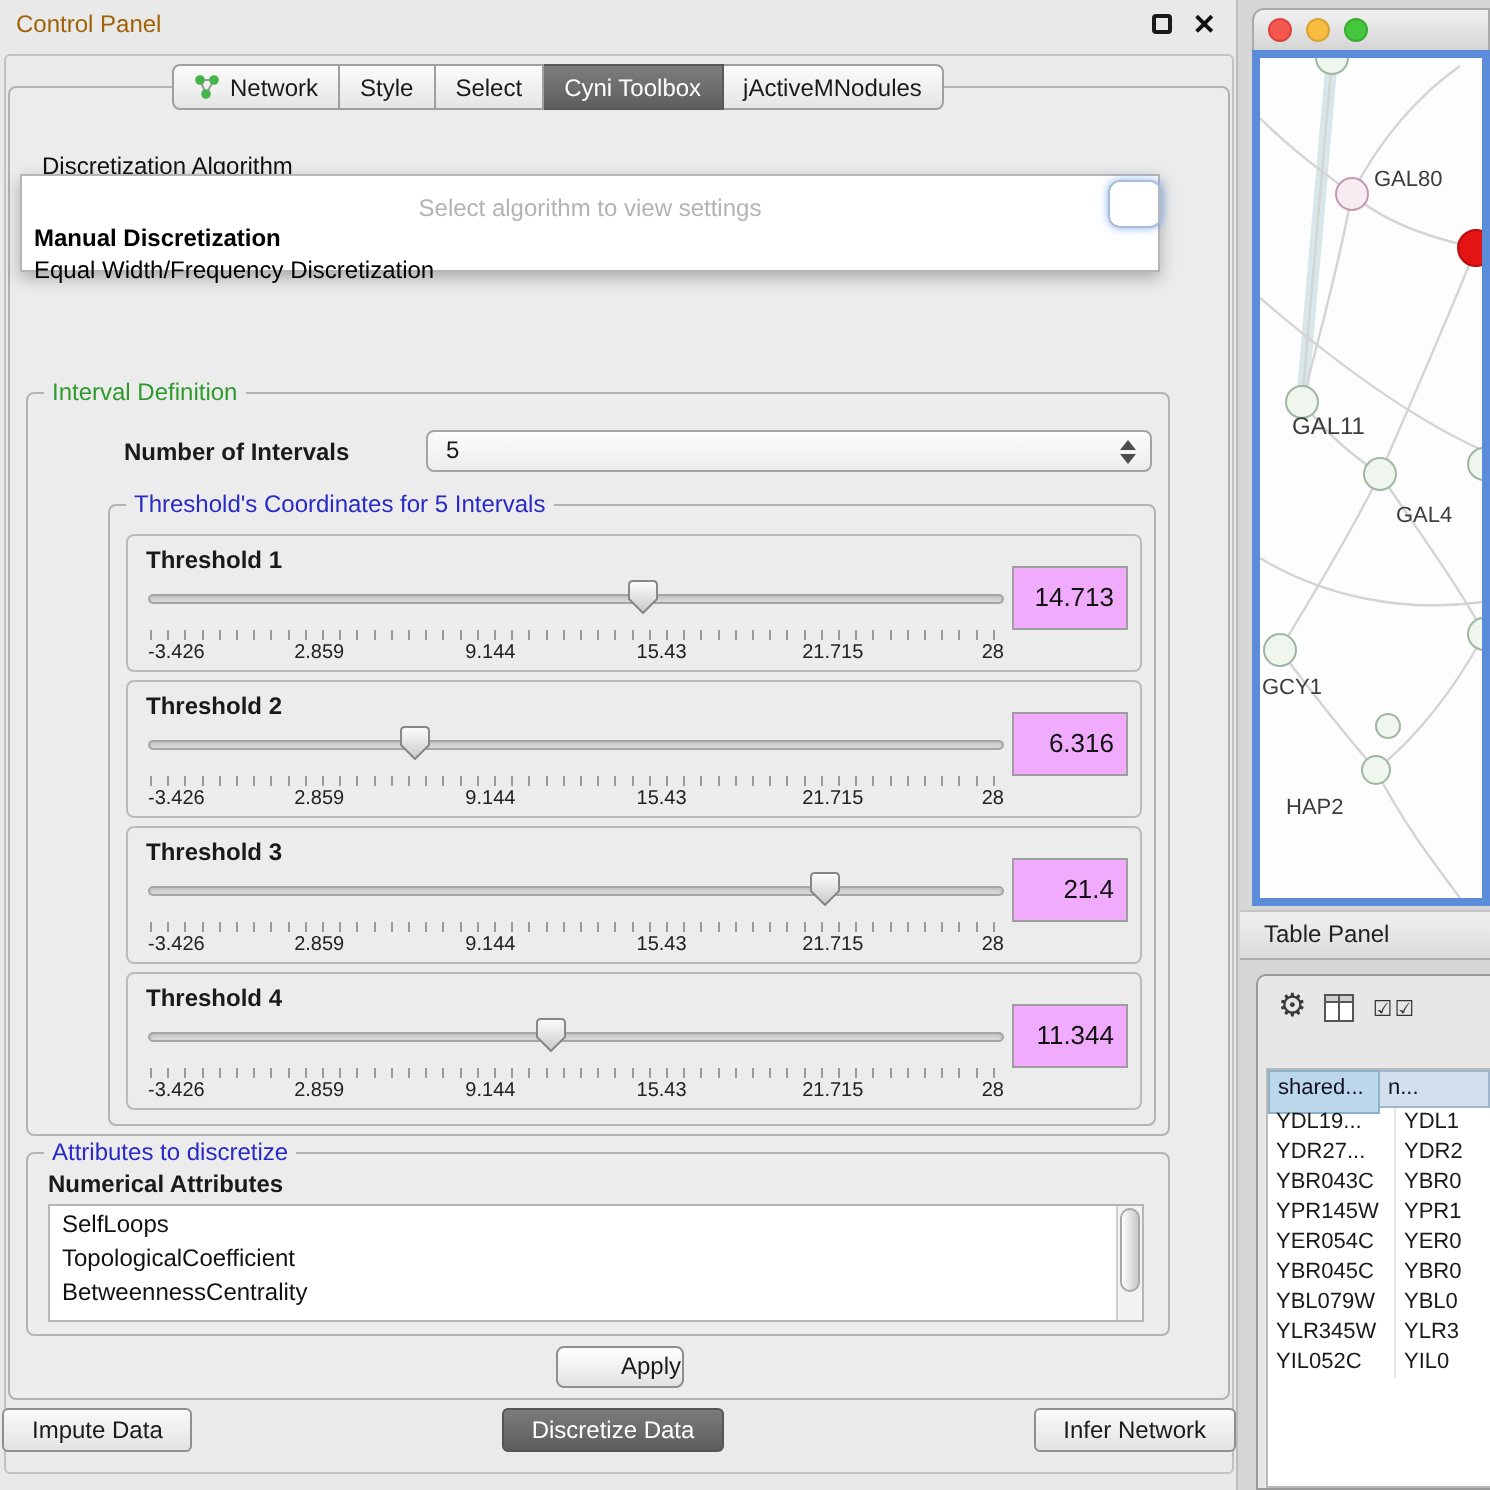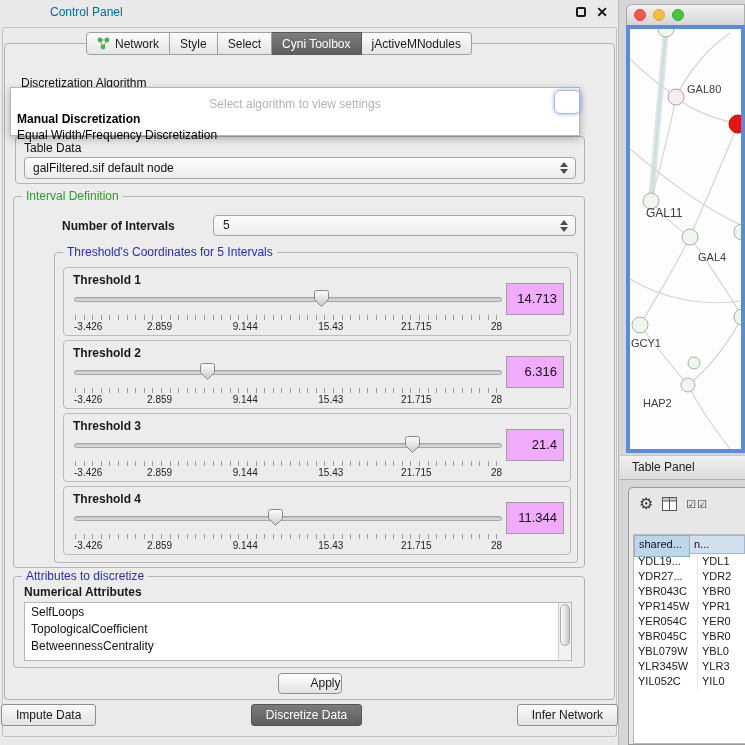--- a/index.html
+++ b/index.html
@@ -2,21 +2,21 @@
 <html><head>
 <meta charset="utf-8">
 <style>
   * { margin:0; padding:0; box-sizing:border-box; }
   html,body { width:745px; height:745px; overflow:hidden; }
   body { font-family:"Liberation Sans", sans-serif; background:#d6d6d6; position:relative; font-size:12px; color:#1a1a1a; }
 
   
   .control-panel { position:absolute; left:0; top:0; width:619px; height:745px; background:#e9e9e9; border-right:1px solid #bdbdbd; }
   .cp-titlebar { position:absolute; top:0; left:0; right:0; height:24px; }
-  .cp-title { position:absolute; left:8px; top:5px; font-size:12px; color:#0369a1;margin-left:42px; }
+  .cp-title { position:absolute; left:8px; top:5px; font-size:12px; color:#a16207; }
   .win-btns { position:absolute; right:10px; top:6px; display:flex; gap:10px; align-items:center; }
   .win-btn-sq { width:10px; height:10px; border:2px solid #1a1a1a; border-radius:2px; }
   .win-btn-x { font-size:14px; font-weight:bold; color:#111; line-height:12px; }
   .cp-outer { position:absolute; left:2px; top:27px; width:615px; height:710px; border:1px solid #c2c2c2; border-radius:3px; background:#eaeaea; }
   .cp-body { position:absolute; left:4px; top:43px; width:611px; height:657px; border:1px solid #b2b2b2; border-radius:4px; background:#ececec; }
 
   
   .top-tabs { position:absolute; top:32px; left:86px; display:flex; z-index:20; }
   .tab { height:23px; padding:0 10px; border:1px solid #9f9f9f; border-left:none; background:linear-gradient(#fbfbfb,#e5e5e5); font-size:12px; color:#1a1a1a; display:flex; align-items:center; gap:5px; cursor:default; }
   .tab:first-child { border-left:1px solid #9f9f9f; border-radius:4px 0 0 4px; }
@@ -155,30 +155,20 @@
 
     <div class="algo-label">Discretization Algorithm</div>
 
     <div class="popup">
       <div class="popup-hint">Select algorithm to view settings</div>
       <div class="popup-item bold">Manual Discretization</div>
       <div class="popup-item">Equal Width/Frequency Discretization</div>
     </div>
     <div class="combo-frag"></div>
 
-    <div class="groupbox table-data-group">
-      <div class="td-label">Table Data</div>
-      <div class="combo">
-        <span>galFiltered.sif default node</span>
-        <span class="spinner-arrows">
-            <span class="arr-up"></span>
-            <span class="arr-down"></span>
-          </span>
-      </div>
-    </div>
 
     <div class="groupbox interval-group">
       <span class="gb-title green">Interval Definition</span>
       <div class="intervals-label">Number of Intervals</div>
       <div class="intervals-spinner">
         <span>5</span>
         <span class="spinner-arrows">
             <span class="arr-up"></span>
             <span class="arr-down"></span>
           </span>

